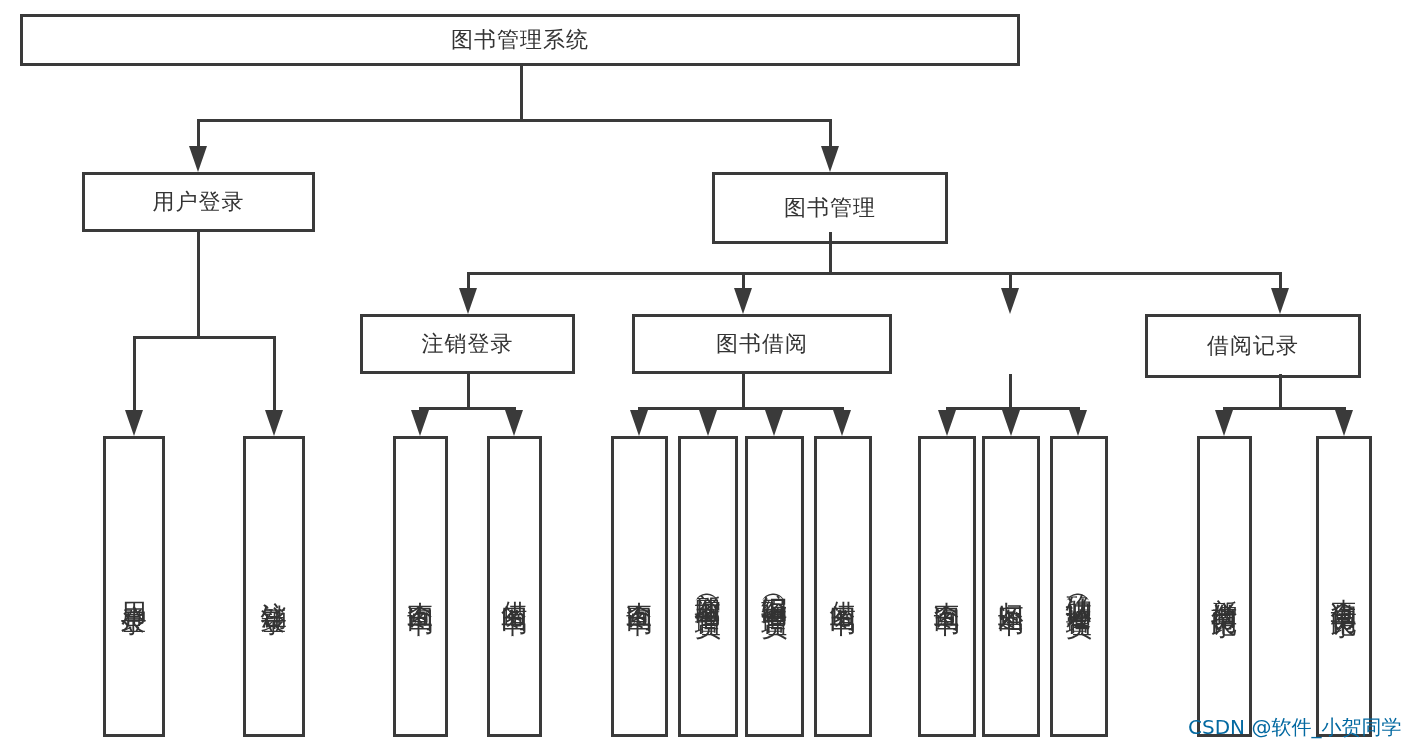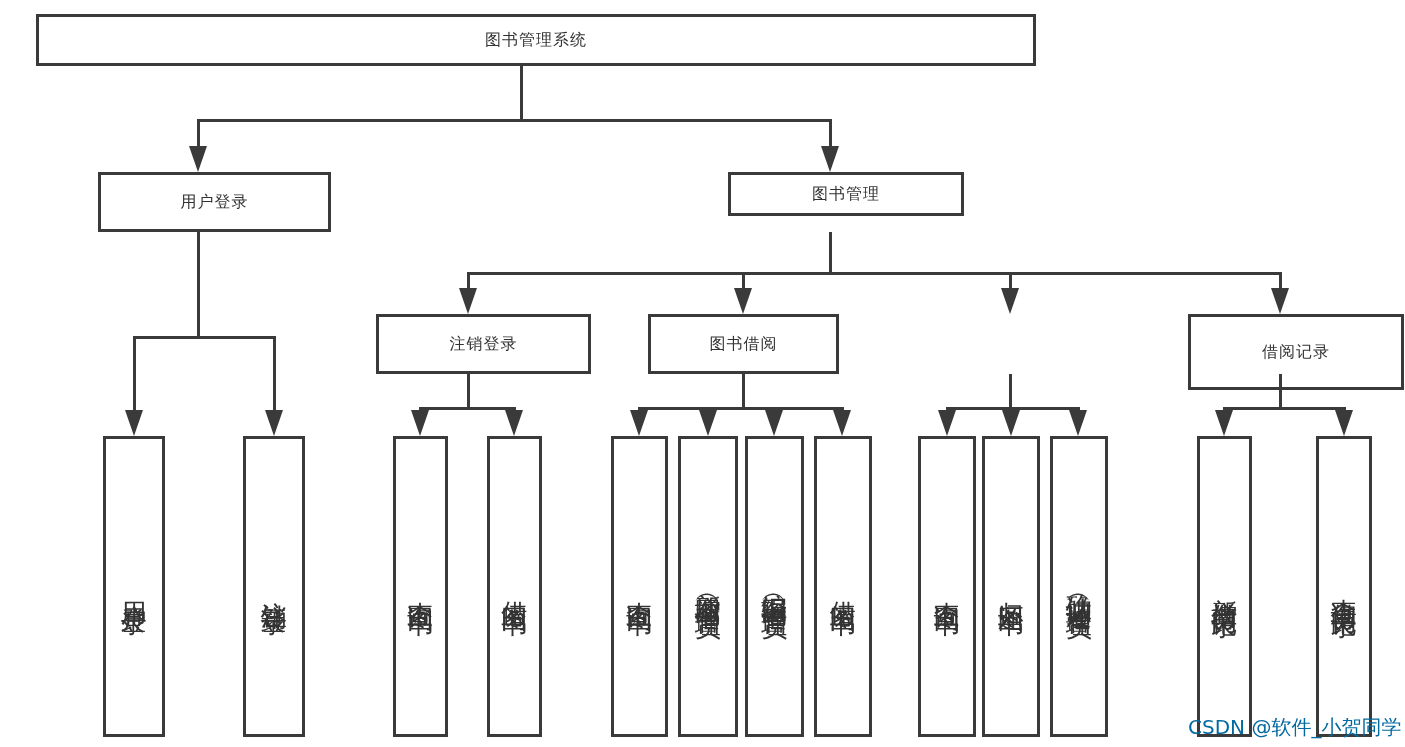--- a/index.html
+++ b/index.html
@@ -4,21 +4,21 @@
 <style>
   html,body{margin:0;padding:0;background:#ffffff;}
   #stage{
     position:relative;width:1405px;height:747px;background:#ffffff;overflow:hidden;
     font-family:"DejaVu Sans","Liberation Sans",sans-serif;
   }
   .box{
     position:absolute;box-sizing:border-box;border:3px solid #3a3a3a;background:#ffffff;
     display:flex;align-items:center;justify-content:center;color:#333333;
   }
-  .hbox{font-size:16px;letter-spacing:1px;margin-left:16px;}
+  .hbox{font-size:22px;letter-spacing:1px;}
   .leaf{
     writing-mode:vertical-rl;font-size:26px;letter-spacing:3px;line-height:1.1;
     text-align:center;
   }
   .line{position:absolute;background:#3a3a3a;}
   .arrow{
     position:absolute;width:0;height:0;
     border-left:9px solid transparent;border-right:9px solid transparent;
     border-top:26px solid #3a3a3a;
   }
@@ -33,34 +33,34 @@
 <div id="stage">
 
   <div class="box hbox" style="left:20px;top:14px;width:1000px;height:52px;">
     <span>图书管理系统</span>
   </div>
 
   <div class="box hbox" style="left:82px;top:172px;width:233px;height:60px;">
     <span>用户登录</span>
   </div>
 
-  <div class="box hbox" style="left:712px;top:172px;width:236px;height:44px;">
+  <div class="box hbox" style="left:712px;top:172px;width:236px;height:72px;">
     <span>图书管理</span>
   </div>
 
   <div class="box hbox" style="left:360px;top:314px;width:215px;height:60px;">
     <span>注销登录</span>
   </div>
 
-  <div class="box hbox" style="left:632px;top:314px;width:191px;height:60px;font-family:Liberation Mono, monospace;">
+  <div class="box hbox" style="left:632px;top:314px;width:260px;height:60px;font-family:Liberation Mono, monospace;">
     <span>图书借阅</span>
   </div>
 
 
-  <div class="box hbox" style="left:1172px;top:314px;width:216px;height:76px;justify-content:center;">
+  <div class="box hbox" style="left:1145px;top:314px;width:216px;height:64px;justify-content:center;">
     <span>借阅记录</span>
   </div>
 
   <div class="box leaf" style="left:103px;top:436px;width:62px;height:301px;">
     <span>用户登录</span>
   </div>
   <div class="box leaf" style="left:243px;top:436px;width:62px;height:301px;">
     <span>注销登录</span>
   </div>
 

